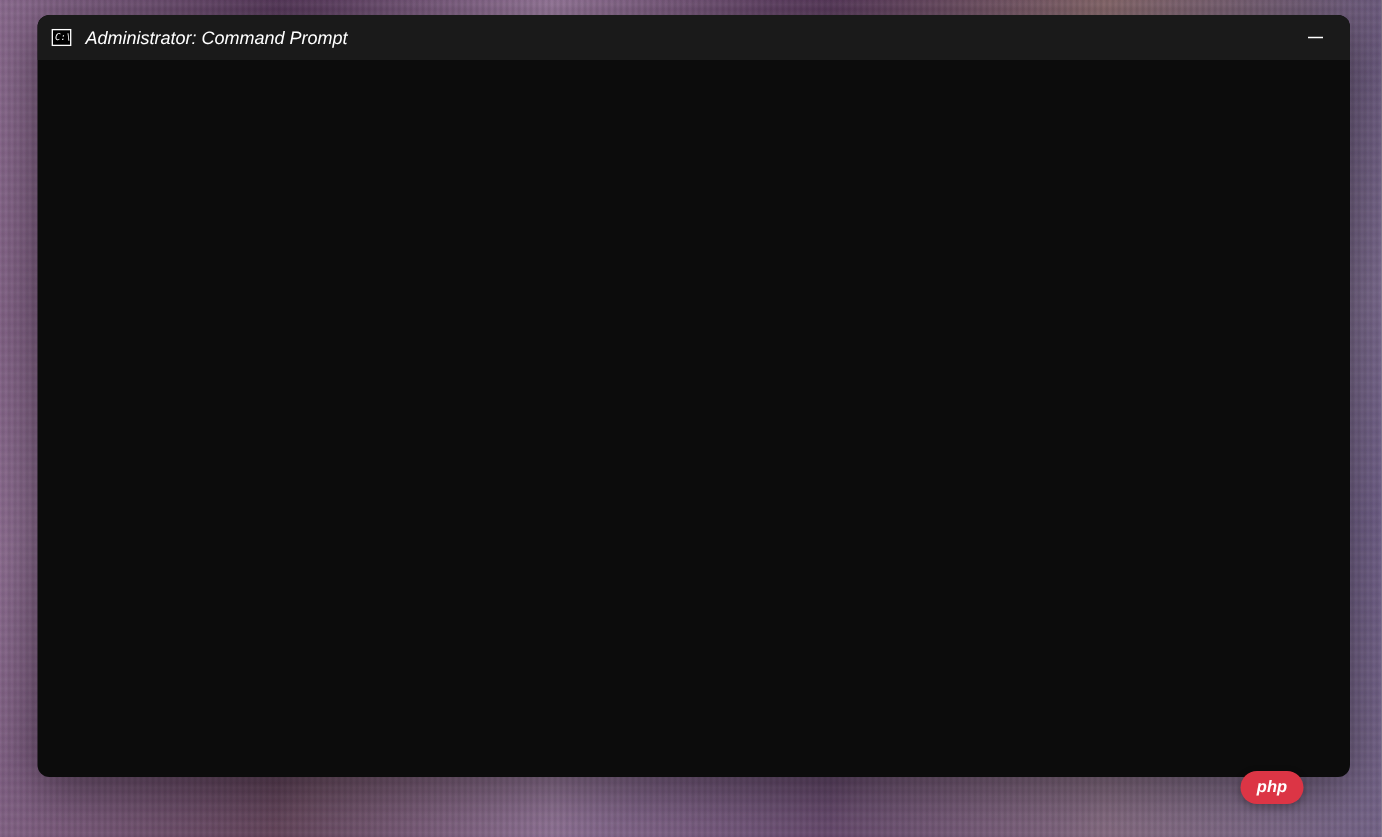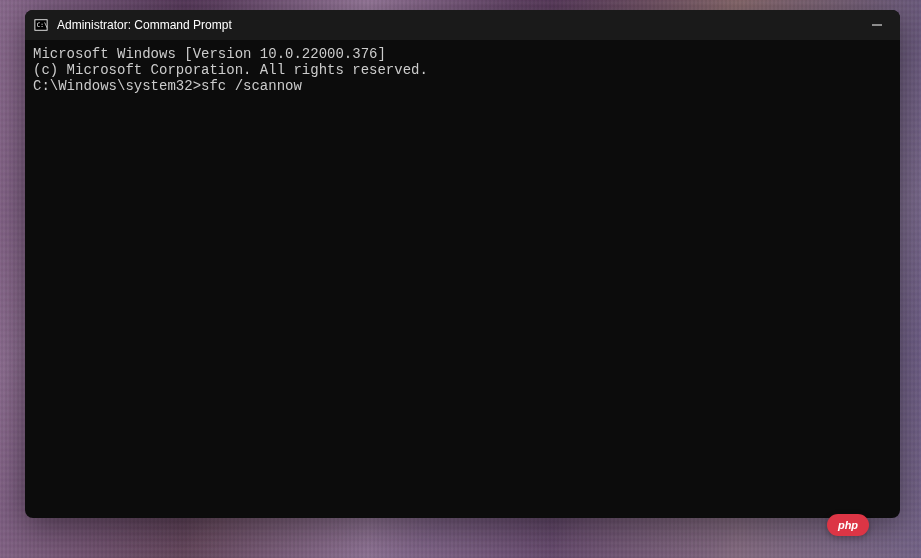--- a/index.html
+++ b/index.html
@@ -53,20 +53,21 @@
     .window {
       position: absolute;
       top: 10px;
       left: 25px;
       width: 875px;
       height: 508px;
       background: #0c0c0c;
       border-radius: 8px;
       overflow: hidden;
       box-shadow: 0 8px 32px rgba(0,0,0,0.4);
+      font-style: italic;
     }
     .titlebar {
       height: 30px;
       background: #1a1a1a;
       display: flex;
       align-items: center;
       padding: 0 8px;
       position: relative;
     }
     .titlebar-icon {
@@ -149,18 +150,17 @@
     </div>
     <span class="titlebar-title">Administrator: Command Prompt</span>
     <div class="window-controls">
       <div class="window-control">
         <svg width="10" height="10" viewBox="0 0 10 10">
           <line x1="0" y1="5" x2="10" y2="5" stroke="#ffffff" stroke-width="1"></line>
         </svg>
       </div>
     </div>
   </div>
-  <div class="terminal-content"><span class="terminal-line">Microsoft Windows [Version 10.0.22000.376]</span><span class="terminal-line">(c) Microsoft Corporation. All rights reserved.</span><span class="terminal-line"></span><span>C:\Windows\system32&gt;</span><span>sfc /scannow</span></div>
 </div>
 
 <div class="watermark">
   <span class="watermark-text">php</span>
 </div>
 
 </body></html>

